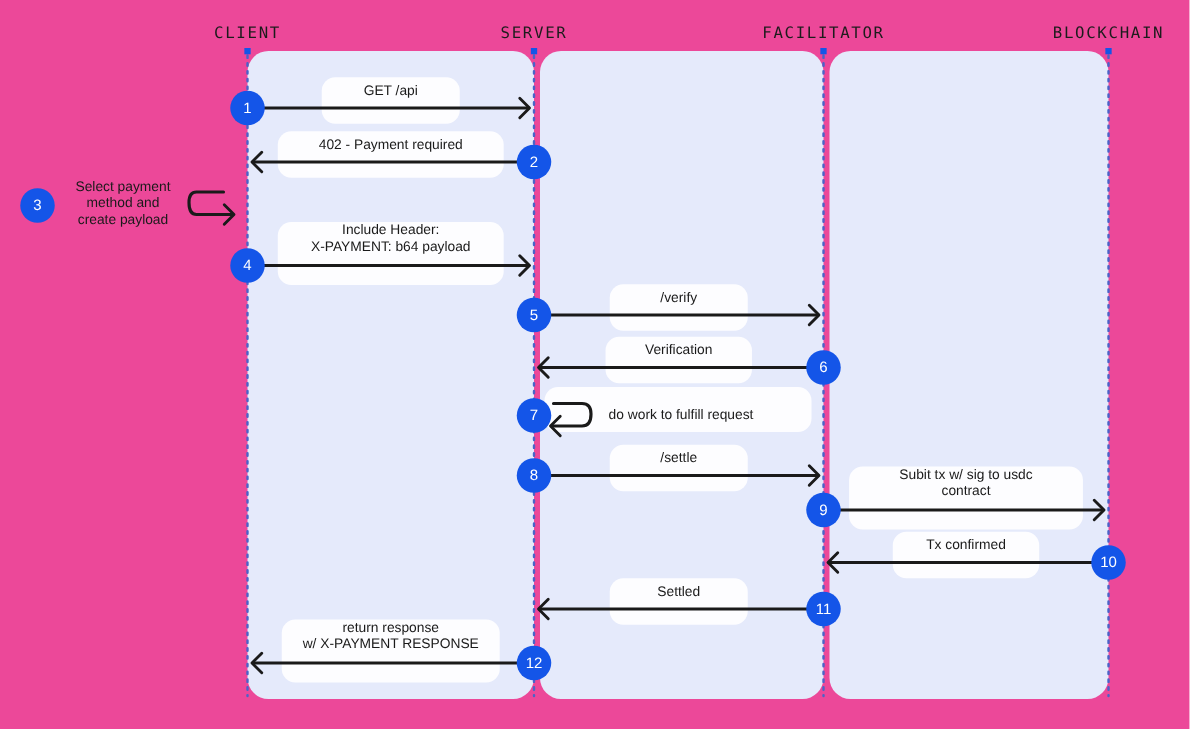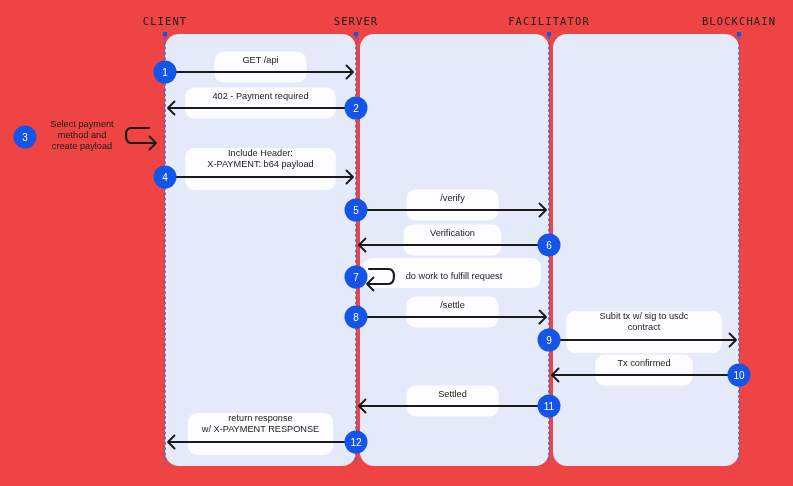--- a/index.html
+++ b/index.html
@@ -7,21 +7,21 @@
     padding: 0;
     background: #ffffff;
   }
   body {
     font-family: "Liberation Sans", sans-serif;
   }
   #diagram-root {
     position: relative;
     width: 793px;
     height: 486px;
-    background: #ef4444;
+    background: #ec4899;
     overflow: hidden;
   }
   #seq-svg {
     position: absolute;
     left: 0;
     top: 0;
     width: 793px;
     height: 486px;
   }
   .lane-label {

